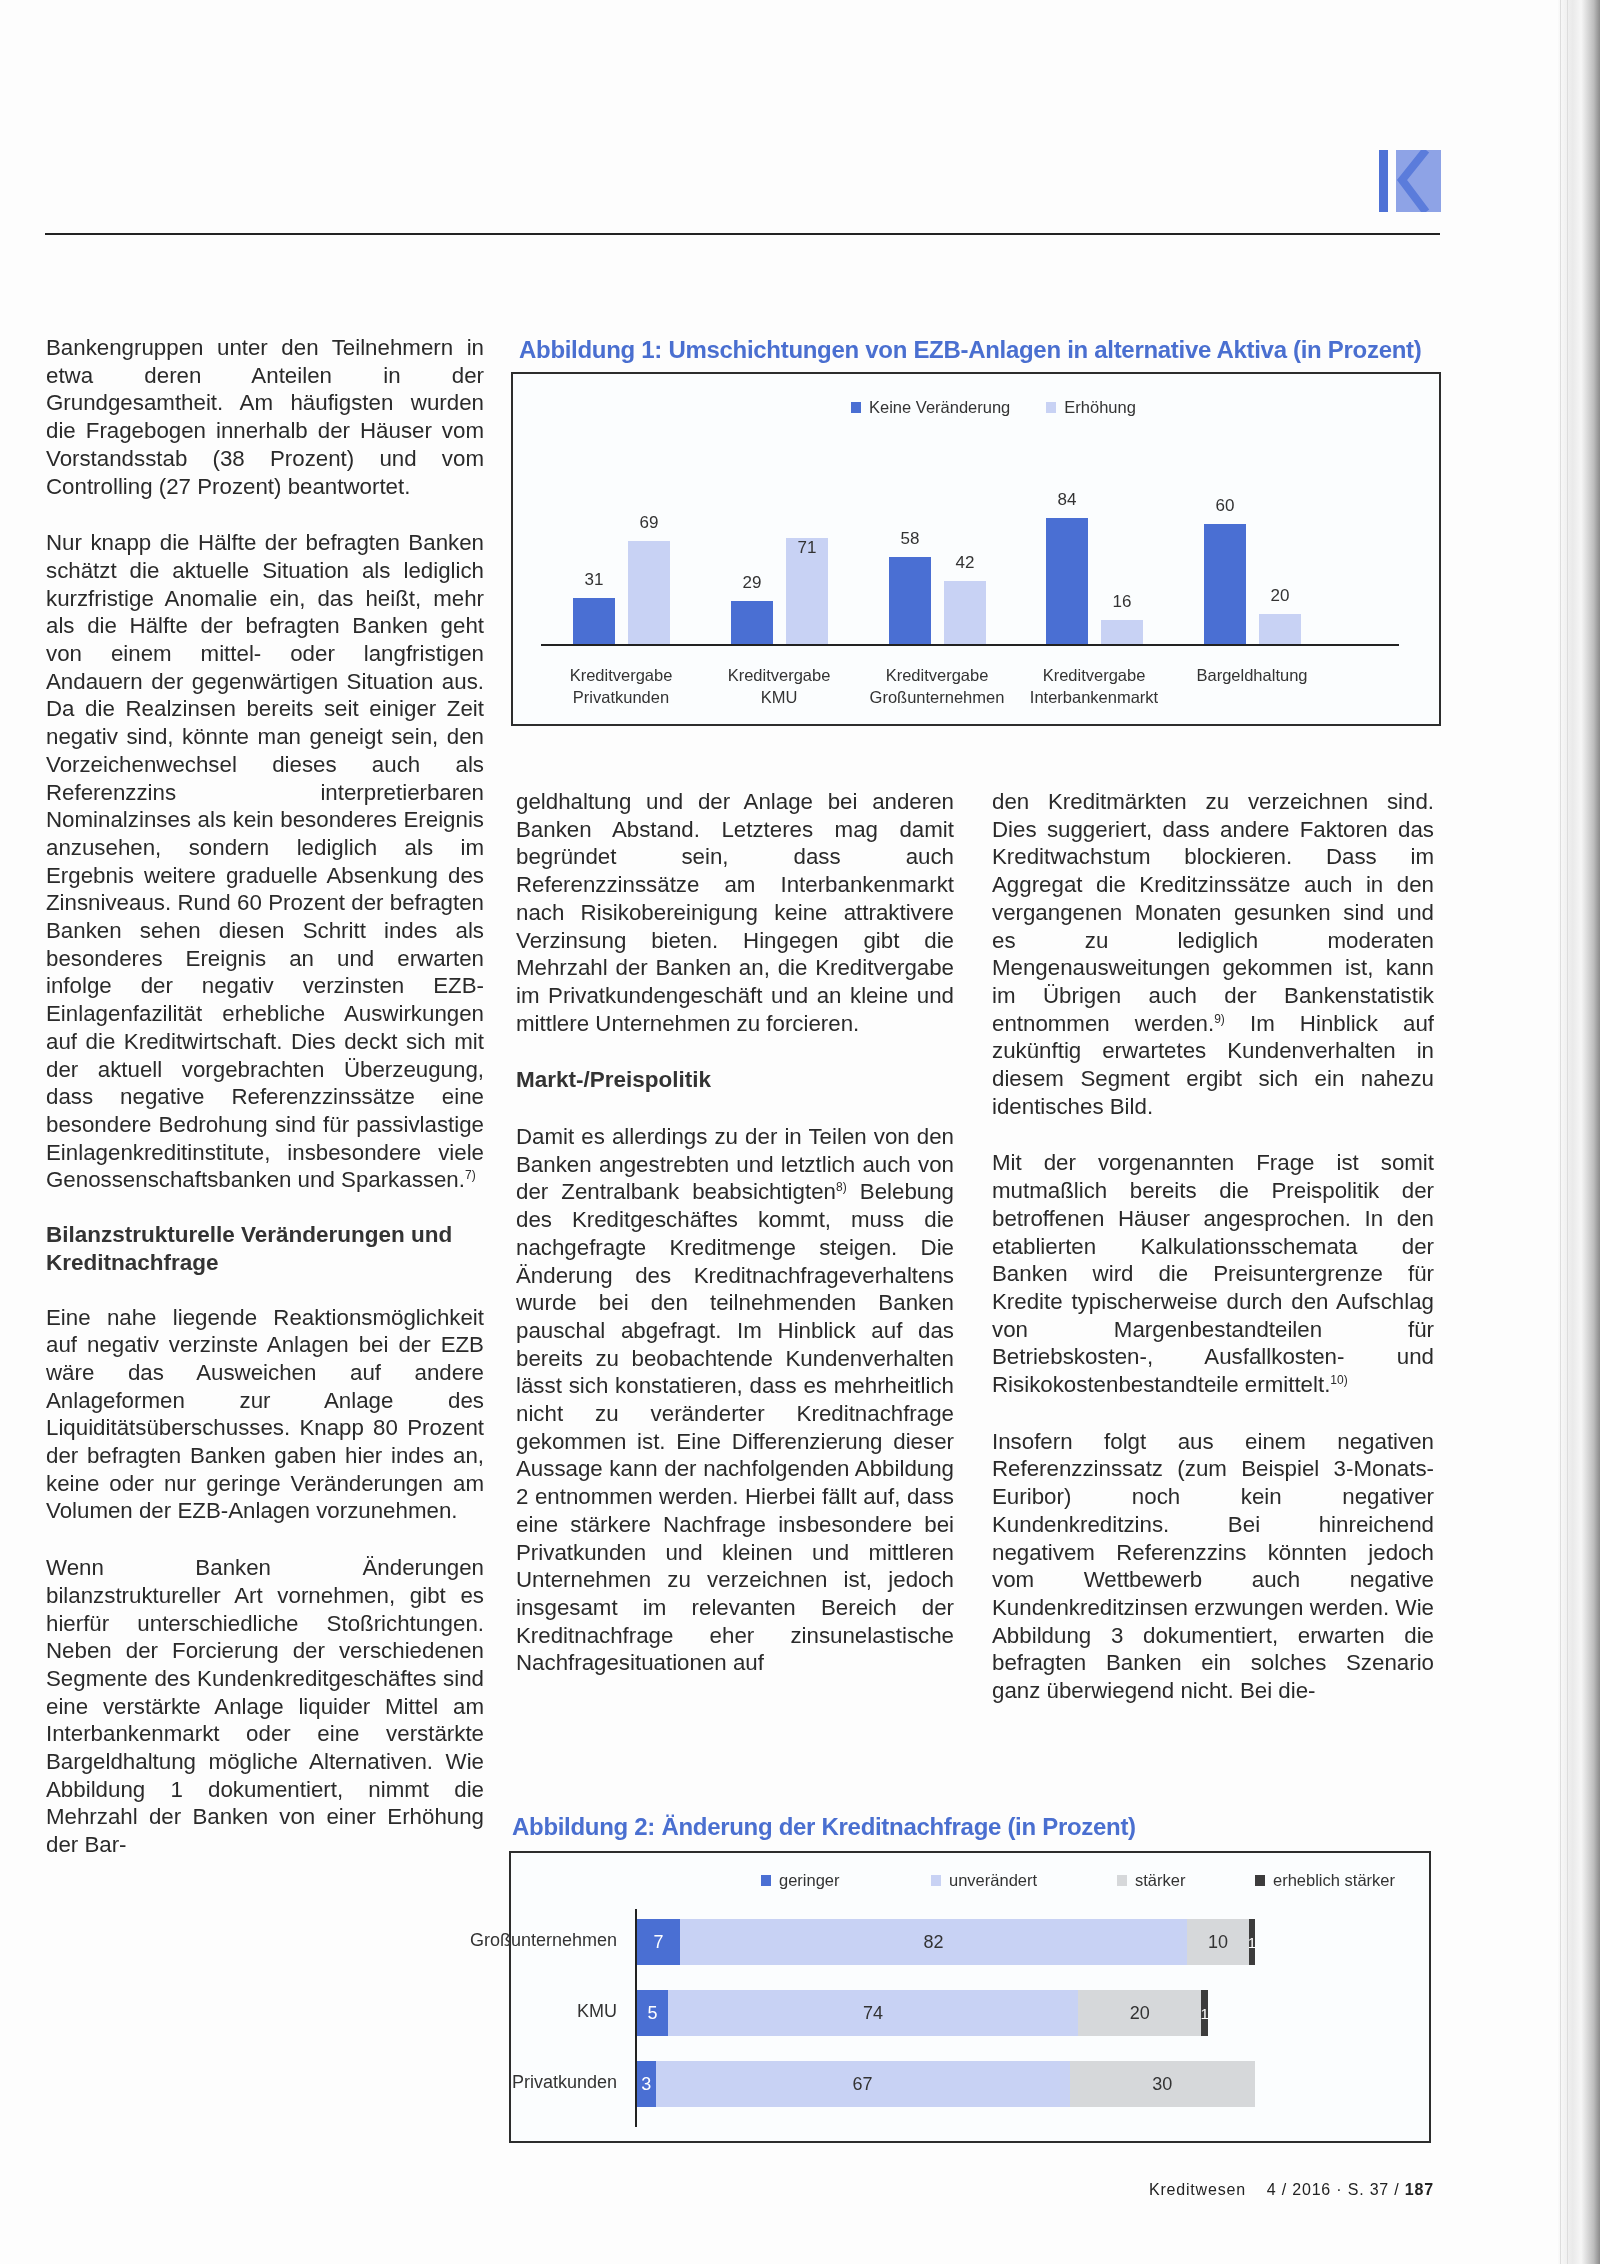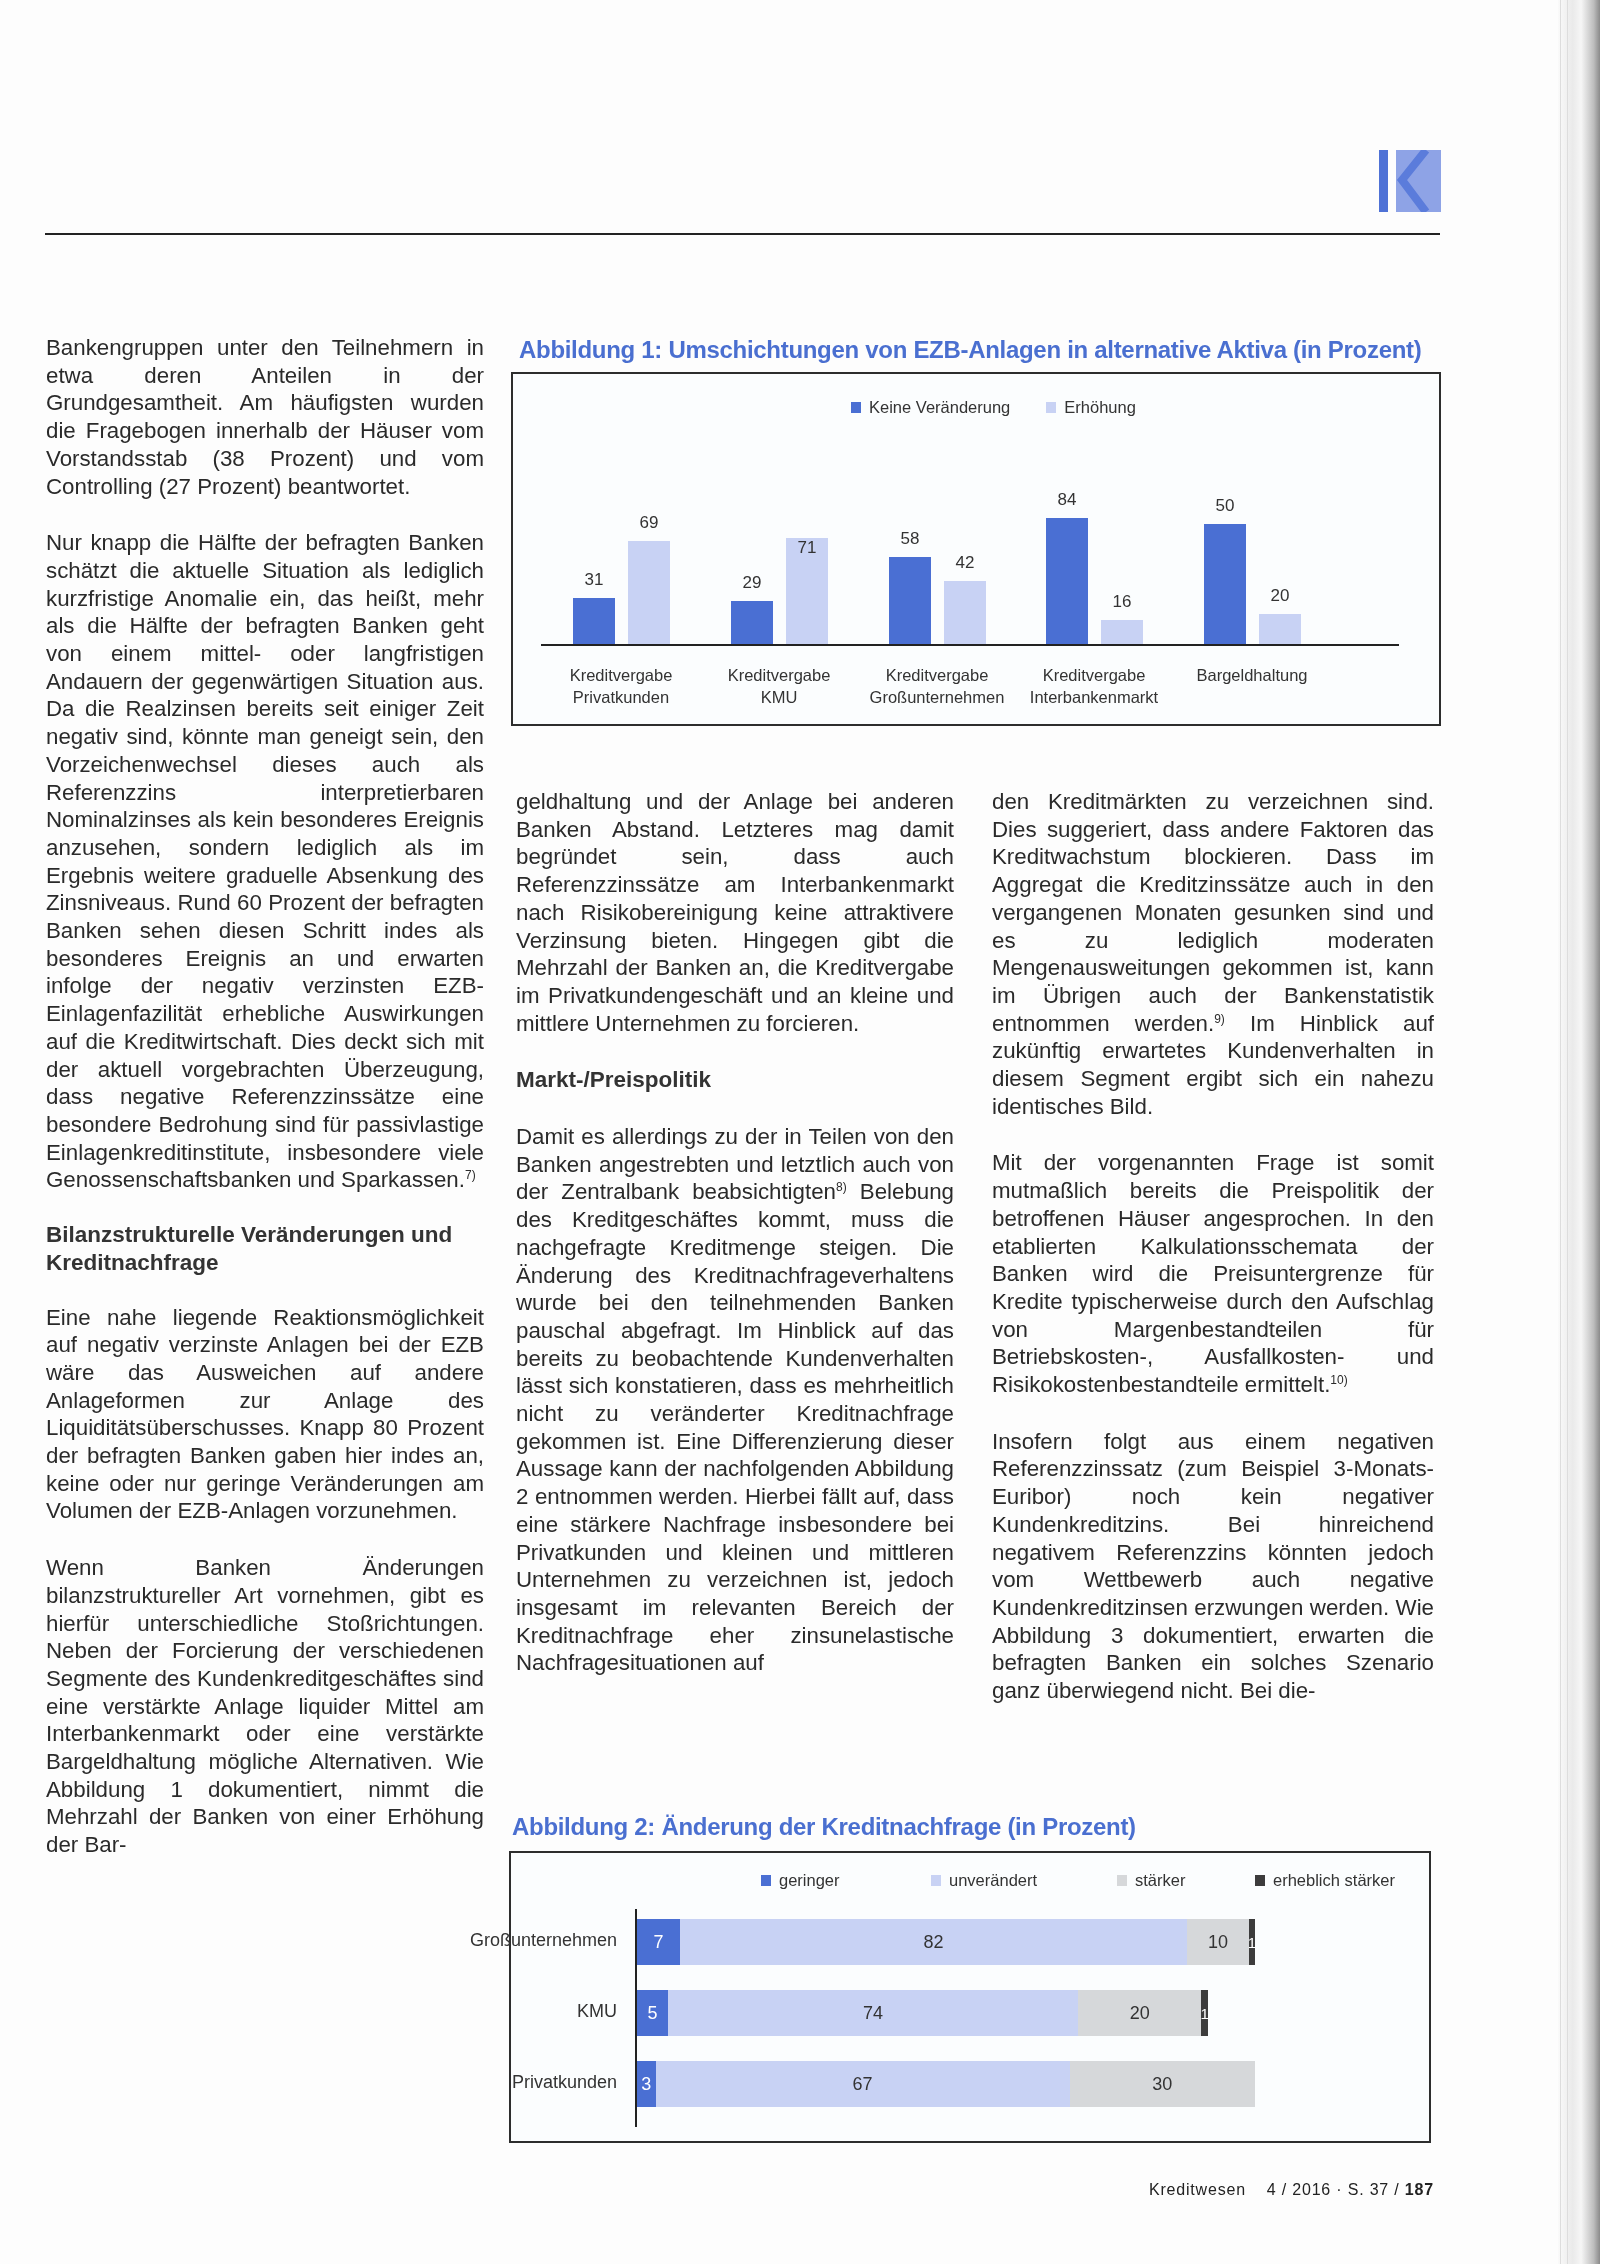--- a/index.html
+++ b/index.html
@@ -99,21 +99,21 @@
       <div class="c1-val" style="left: 367px; top: 155px;">58</div>
       <div class="c1-bar" style="left: 431px; top: 207px; width: 42px; height: 63px; background: rgb(200, 210, 244);"></div>
       <div class="c1-val" style="left: 422px; top: 179px;">42</div>
       <div class="c1-cat" style="left: 339px; top: 290px;">Kreditvergabe<br>Großunternehmen</div>
       <div class="c1-bar" style="left: 533px; top: 144px; width: 42px; height: 126px; background: rgb(74, 111, 211);"></div>
       <div class="c1-val" style="left: 524px; top: 116px;">84</div>
       <div class="c1-bar" style="left: 588px; top: 246px; width: 42px; height: 24px; background: rgb(200, 210, 244);"></div>
       <div class="c1-val" style="left: 579px; top: 218px;">16</div>
       <div class="c1-cat" style="left: 496px; top: 290px;">Kreditvergabe<br>Interbankenmarkt</div>
       <div class="c1-bar" style="left: 691px; top: 150px; width: 42px; height: 120px; background: rgb(74, 111, 211);"></div>
-      <div class="c1-val" style="left: 682px; top: 122px;">50</div>
+      <div class="c1-val" style="left: 682px; top: 122px;">60</div>
       <div class="c1-bar" style="left: 746px; top: 240px; width: 42px; height: 30px; background: rgb(200, 210, 244);"></div>
       <div class="c1-val" style="left: 737px; top: 212px;">20</div>
       <div class="c1-cat" style="left: 654px; top: 290px;">Bargeldhaltung</div>
     </div>
   <div class="c1-axis" style="left:28px; top:270px; width:858px;"></div>
 </div>
 
 <div class="col" style="left:516px; top:788px; width:438px;">
   <p>geldhaltung und der Anlage bei anderen Banken Abstand. Letzteres mag damit begründet sein, dass auch Referenzzinssätze am Interbankenmarkt nach Risikobereinigung keine attraktivere Verzinsung bieten. Hingegen gibt die Mehrzahl der Banken an, die Kreditvergabe im Privatkundengeschäft und an kleine und mittlere Unternehmen zu forcieren.</p>
   <h3 style="margin-top:29px">Markt-/Preispolitik</h3>

